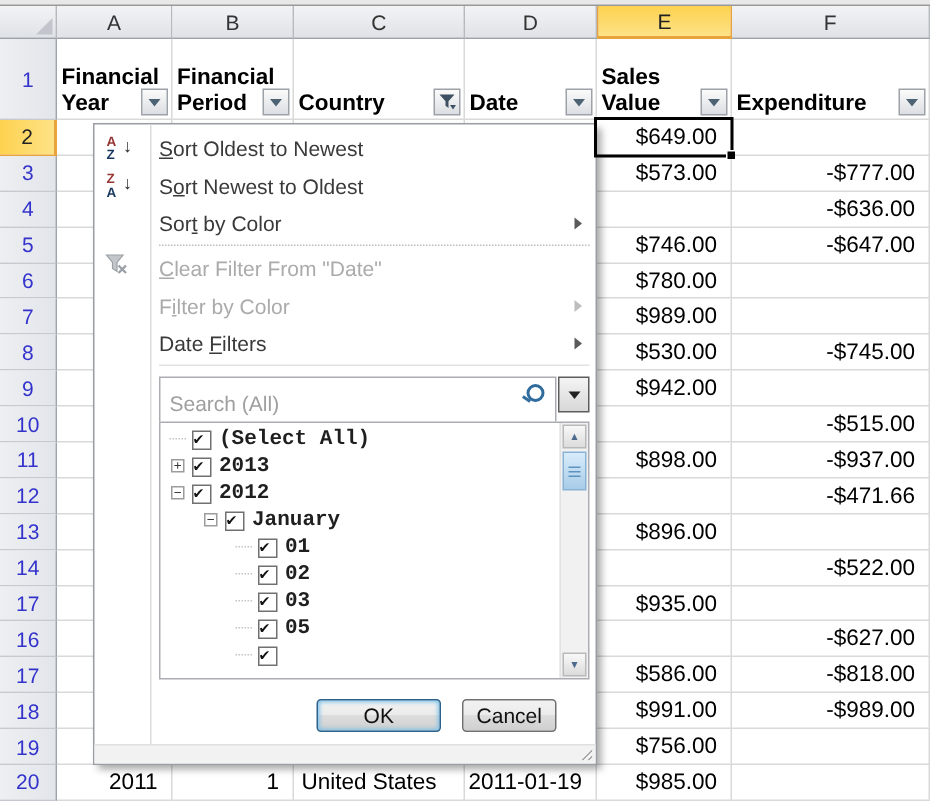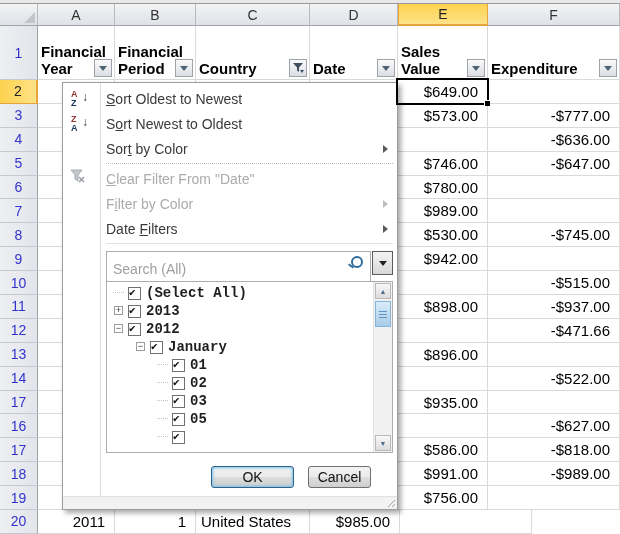--- a/index.html
+++ b/index.html
@@ -325,20 +325,21 @@
         <div class="cell col-c al-l"></div>
         <div class="cell col-d al-r"></div>
         <div class="cell col-e al-r">$756.00</div>
         <div class="cell col-f al-r"></div>
       </div>
       <div class="grow">
         <div class="rownum">20</div>
         <div class="cell col-a al-r">2011</div>
         <div class="cell col-b al-r">1</div>
         <div class="cell col-c al-l">United States</div>
+        <div class="cell col-d al-r">2011-01-19</div>
         <div class="cell col-e al-r">$985.00</div>
         <div class="cell col-f al-r"></div>
       </div>
     </div>
 
   <div class="selbox">
     <div class="fillhandle"></div>
   </div>
 
   <div class="panel">

